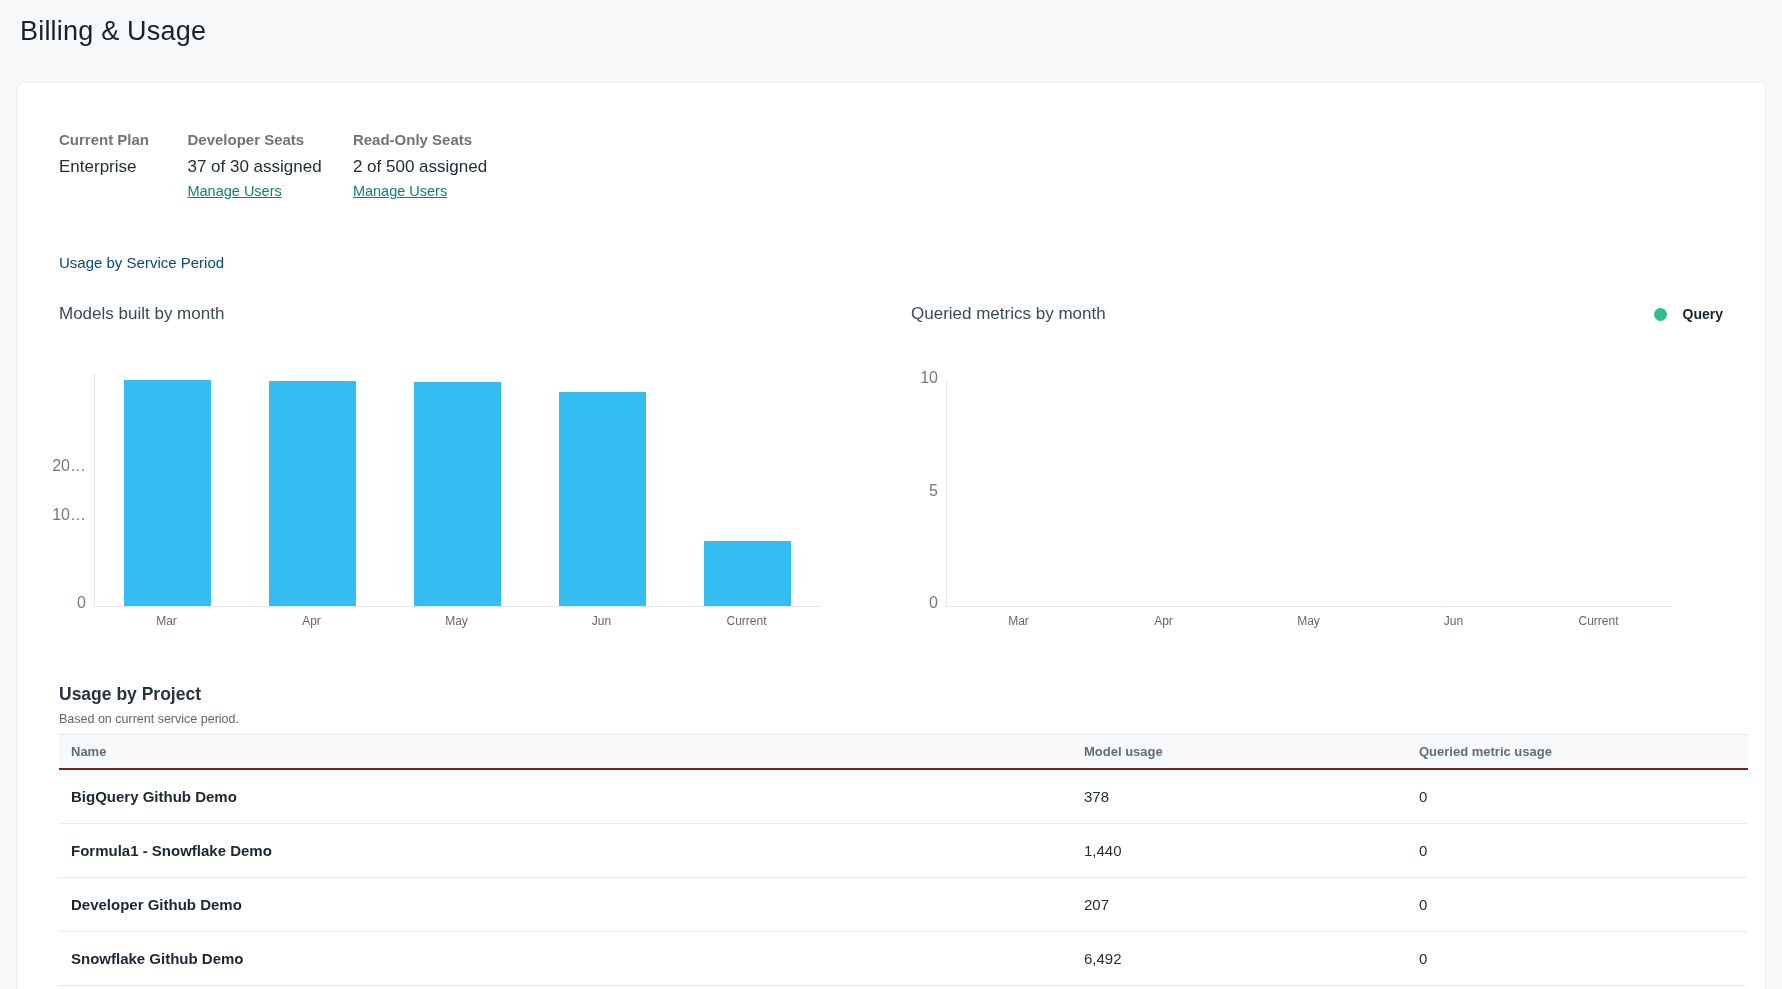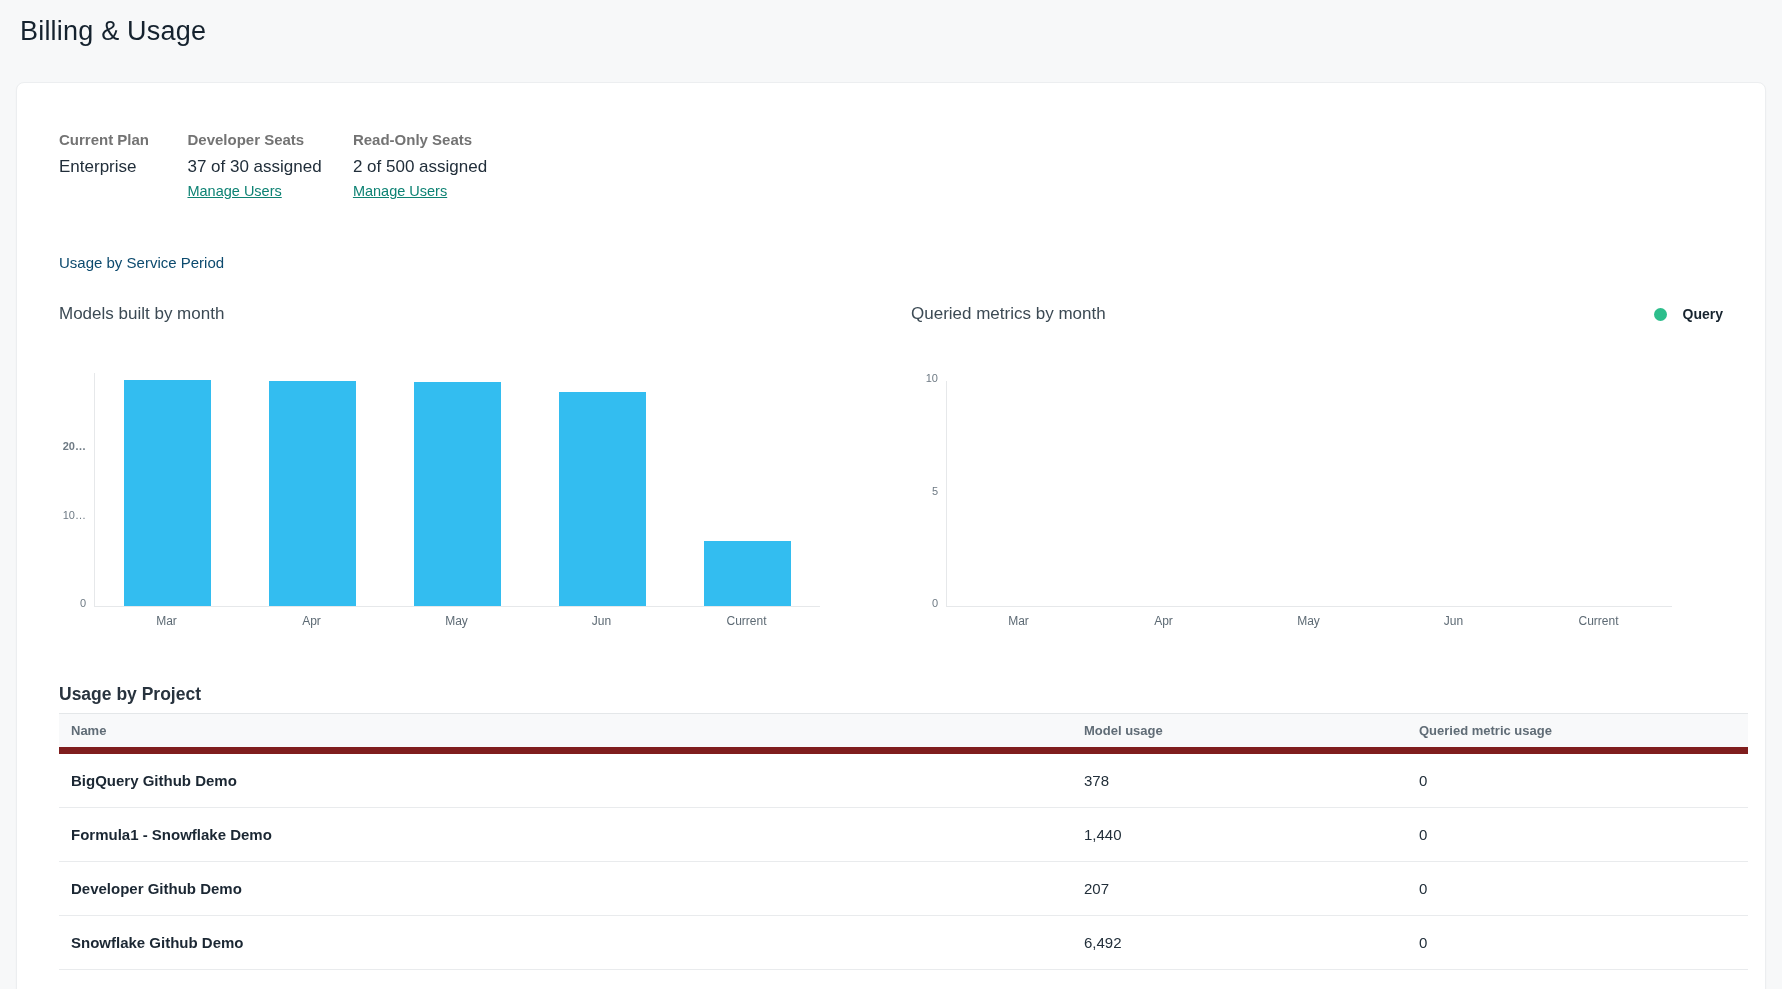--- a/index.html
+++ b/index.html
@@ -31,42 +31,42 @@
   
   .charts-row{display:grid;grid-template-columns:1fr 1fr;margin-top:30px;}
   .chart-col2{padding-left:20px;box-sizing:border-box;}
   .chart-head{display:flex;justify-content:space-between;align-items:center;height:26px;}
   .chart-title{font-size:17px;font-weight:400;color:#3c4a54;}
   .legend{display:flex;align-items:center;gap:16px;}
   .legend-dot{width:13px;height:13px;border-radius:50%;}
   .legend-label{font-size:14px;font-weight:700;color:#16232e;}
   .plot{position:relative;}
   .plot .yticks{position:absolute;left:0;top:0;width:27px;height:100%;}
-  .plot .ytick{position:absolute;right:0;font-size:11px;color:#6e7a84;line-height:14px;text-align:right;white-space:nowrap;}
+  .plot .ytick{position:absolute;right:0;font-size:16px;color:#6e7a84;line-height:14px;text-align:right;white-space:nowrap;}
   .plot .area{
     margin-left:35px;width:725px;position:relative;
     border-left:1px solid #e6e8ea;border-bottom:1px solid #e6e8ea;box-sizing:content-box;
   }
   .plot .bars{display:flex;align-items:flex-end;height:100%;}
   .plot .slot{width:145px;display:flex;justify-content:center;align-items:flex-end;height:100%;}
   .plot .bar{width:87px;}
   .plot .xlabels{margin-left:35px;width:725px;display:flex;margin-top:7px;}
   .plot .xlabel{width:145px;text-align:center;font-size:12px;color:#5d6a74;}
   .plot-left{margin-top:46px;}
   .plot-left .area{height:233px;}
   .plot-right{margin-top:54px;}
   .plot-right .area{height:225px;}
   
   .project-heading{font-size:17.5px;font-weight:700;color:#28333e;margin:56px 0 0 0;}
   .project-subtitle{font-size:12.5px;color:#5a6872;margin-top:7px;}
   .usage-table{margin-top:8px;width:1689px;}
   .thead,.trow{display:grid;grid-template-columns:1013px 335px 1fr;padding-left:12px;align-items:center;}
   .thead{
     height:33px;background:#f8f9fa;
-    border-top:1px solid #e4e7e9;border-bottom:7px solid #7f1d1d;
+    border-top:1px solid #e4e7e9;border-bottom:2px solid #7f1d1d;
   }
   .th{font-size:13px;font-weight:600;color:#606c76;}
   .trow{height:53px;border-bottom:1px solid #e9ebed;}
   .cell-name{font-size:15px;font-weight:700;color:#1b2733;}
   .cell-num{font-size:15px;color:#222f3a;}
   .table-endspace{width:1689px;height:36px;border-bottom:1px solid #e4e7e9;}
 </style>
 </head>
 <body>
 
@@ -96,21 +96,21 @@
   <div class="charts-row">
 
     <div class="chart-col1">
       <div class="chart-head">
         <div class="chart-title">Models built by month</div>
       </div>
       <div class="plot plot-left" id="plot-left">
         <div class="yticks" style="bottom: 0px;">
             <span class="ytick" style="bottom: 18px;">0</span>
             <span class="ytick" style="bottom: 106px; text-align: right;">10…</span>
-            <span class="ytick" style="bottom: 175px; font-weight: bold;">20…</span>
+            <span class="ytick" style="bottom: 155px;">20…</span>
           </div>
         <div class="area">
           <div class="bars">
               <div class="slot">
                 <div class="bar" style="height: 226px; background: rgb(51, 189, 240);"></div>
               </div>
               <div class="slot">
                 <div class="bar" style="height: 225px; background: rgb(51, 189, 240);"></div>
               </div>
               <div class="slot">
@@ -163,20 +163,21 @@
             <span class="xlabel">May</span>
             <span class="xlabel">Jun</span>
             <span class="xlabel">Current</span>
           </div>
       </div>
     </div>
 
   </div>
 
   <h2 class="project-heading">Usage by Project</h2>
+  <div class="project-subtitle">Based on current service period.</div>
 
   <div class="usage-table">
     <div class="thead">
       <div class="th">Name</div>
       <div class="th">Model usage</div>
       <div class="th">Queried metric usage</div>
     </div>
     <div>
         <div class="trow">
           <div class="cell-name">BigQuery Github Demo</div>

